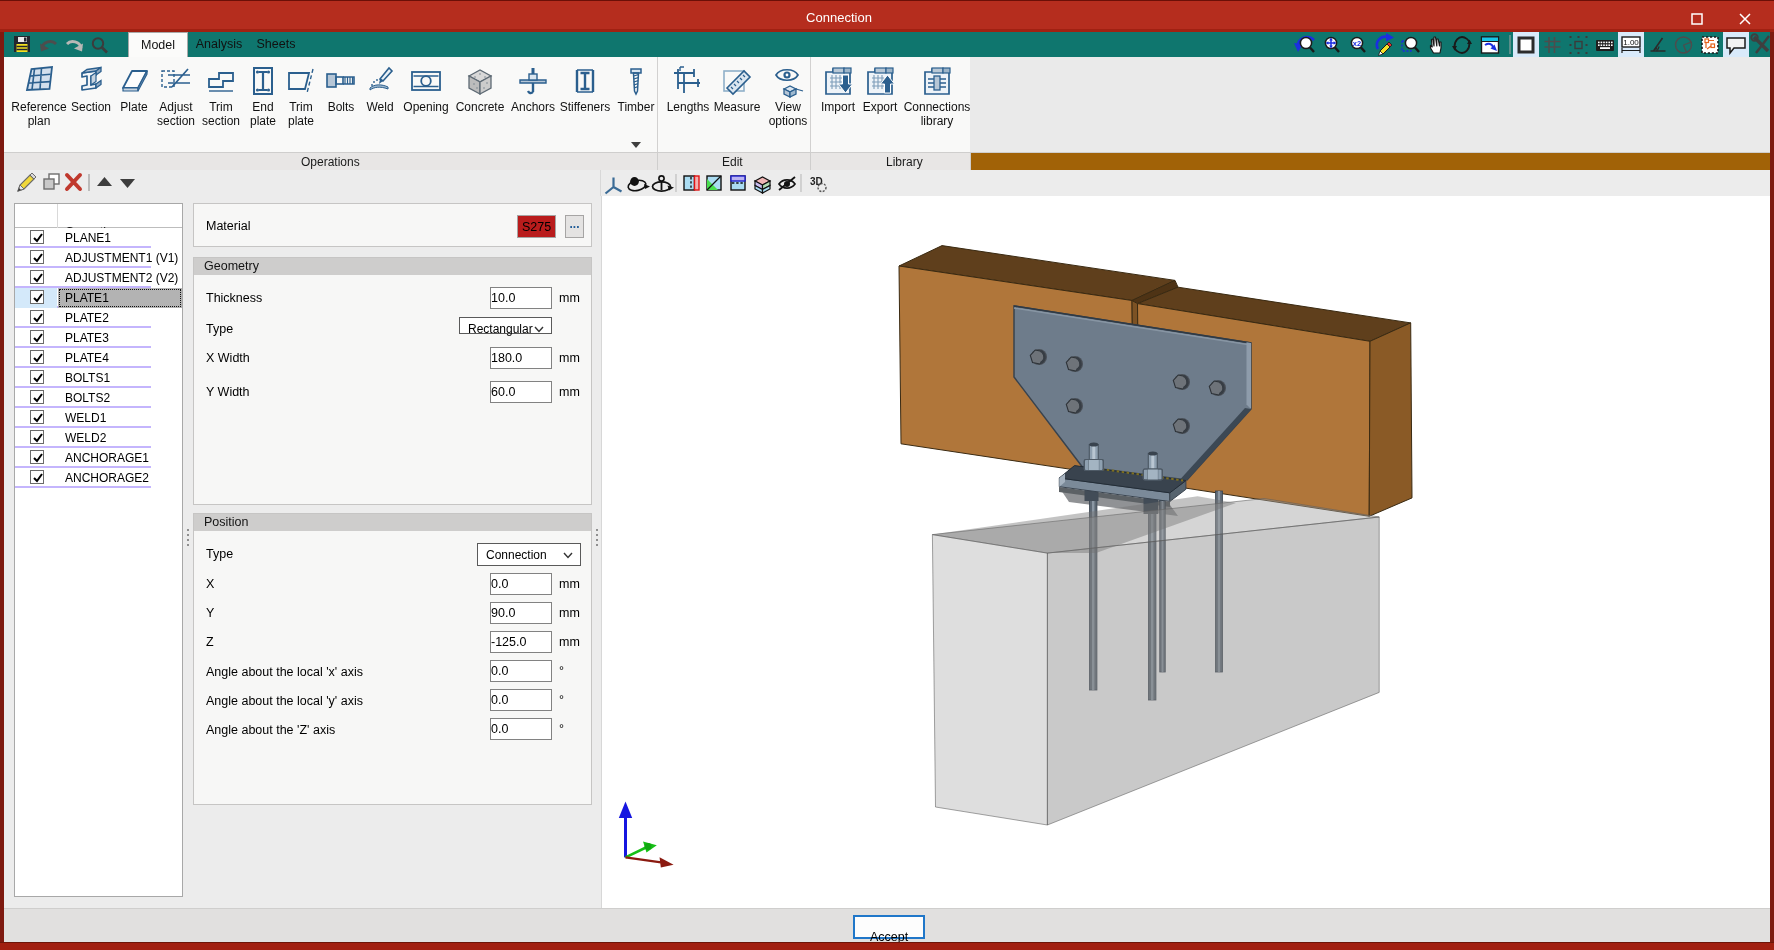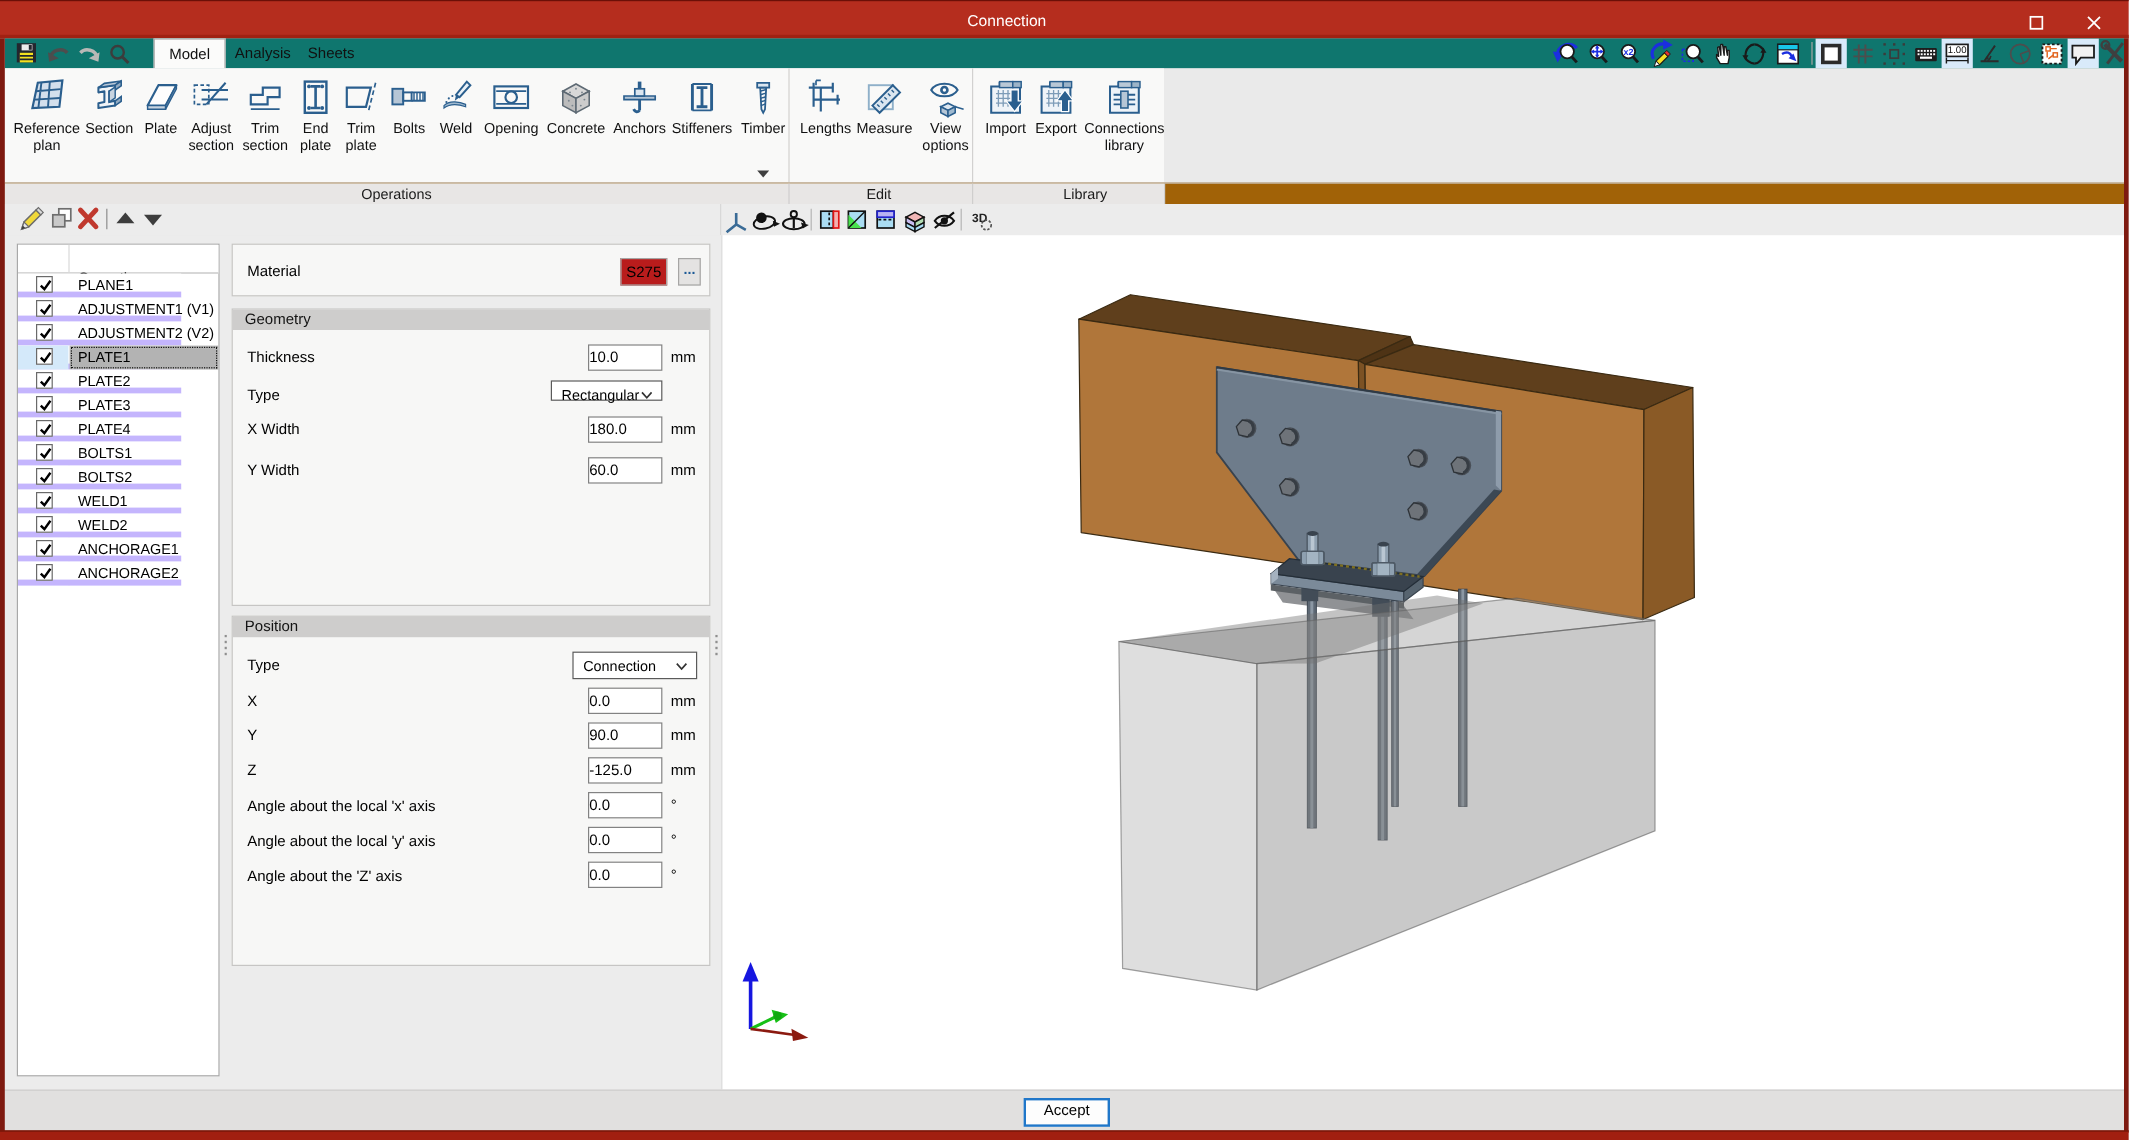--- a/index.html
+++ b/index.html
@@ -19,35 +19,35 @@
 #grouplabels { left:4px; top:152px; width:1766px; height:18px; background:#a16207; border-top:1px solid #cfcecd; }
 #glabels { left:0; top:0; width:966px; height:18px; background:#e8e6e5; }
 .glab { top:2px; font-size:12px; color:#1a1a1a; }
 .ribitem { top:6px; text-align:center; font-size:12px; color:#111; line-height:13.5px; }
 .ribitem svg { display:block; margin:0 auto 2px auto; }
 #toolrow { left:4px; top:170px; width:1766px; height:26px; background:#ececec; }
 #lefttable { left:14px; top:203px; width:169px; height:694px; background:#fff; border:1px solid #a8a8a8; }
 #thead { left:0; top:0; width:167px; height:24px; background:#fff; border-bottom:1px solid #bdbdbd; }
 #thead span { position:absolute; left:50px; top:21px; font-size:12.5px; color:#111; }
 #vcol { left:42px; top:0px; width:1px; height:284px; background:#d9d9d9; }
-.trow { left:0; width:136px; height:20px; border-bottom:5px solid #c4b5fd; background:#fff; }
+.trow { left:0; width:136px; height:20px; border-bottom:2px solid #c4b5fd; background:#fff; }
 .cb { position:absolute; left:15px; top:2px; width:14px; height:14px; background:#fff; border:1px solid #6a6a6a; }
 .nm { position:absolute; left:50px; top:3px; font-size:12px; color:#000; white-space:nowrap; }
 .cbcell { position:absolute; left:0; top:0; width:42px; height:20px; background:#d4e9fa; }
 .nmcell { position:absolute; left:43px; top:0; width:124px; height:20px; background:#b3b3b3; outline:1.5px dotted #111; outline-offset:-2px; }
 .gbox { left:193px; width:399px; background:#f7f7f6; border:1px solid #c6c5c4; }
 .ghead { left:0; top:0; width:100%; height:17px; background:#cecdcc; }
 .ghead span { position:absolute; left:10px; top:1px; font-size:12.5px; color:#141414; }
 .plabel { font-size:12.5px; color:#000; white-space:nowrap; }
 .pinput { background:#fff; border:1px solid #828282; font-size:12.5px; color:#000; padding:3px 5px 0 0; }
 .punit { font-size:12.5px; color:#000; }
 .pselect { background:#fff; border:1px solid #5a5a5a; font-size:12px; color:#000; padding:4px 0 0 8px; }
 #viewport { left:601px; top:196px; width:1169px; height:712px; background:#fff; border-left:1px solid #d7d7d7; }
 #bottombar { left:4px; top:908px; width:1766px; height:34px; background:#e1e0df; border-top:1px solid #cfcecd; }
-#accept { left:849px; top:6px; width:72px; height:24px; background:#fdfdfd; border:2px solid #2077c9; text-align:center; font-size:12.5px; padding-top:1px; color:#000; }
+#accept { left:849px; top:6px; width:72px; height:24px; background:#fdfdfd; border:2px solid #2077c9; text-align:center; font-size:12.5px; padding-top:13px; color:#000; }
 </style>
 </head>
 <body>
 <div id="titlebar" class="abs">
     <div id="title" class="abs">Connection</div>
     <div class="abs" style="left:0;top:28px;width:1774px;height:3px;background:#a02112;"></div>
 <svg class="abs" style="left:1691px; top:12px;" width="12" height="12">
       <rect x="1" y="1" width="10" height="10" fill="none" stroke="#fff" stroke-width="1.5"></rect>
     </svg>
 <svg class="abs" style="left:1739px; top:12px;" width="12" height="12">

